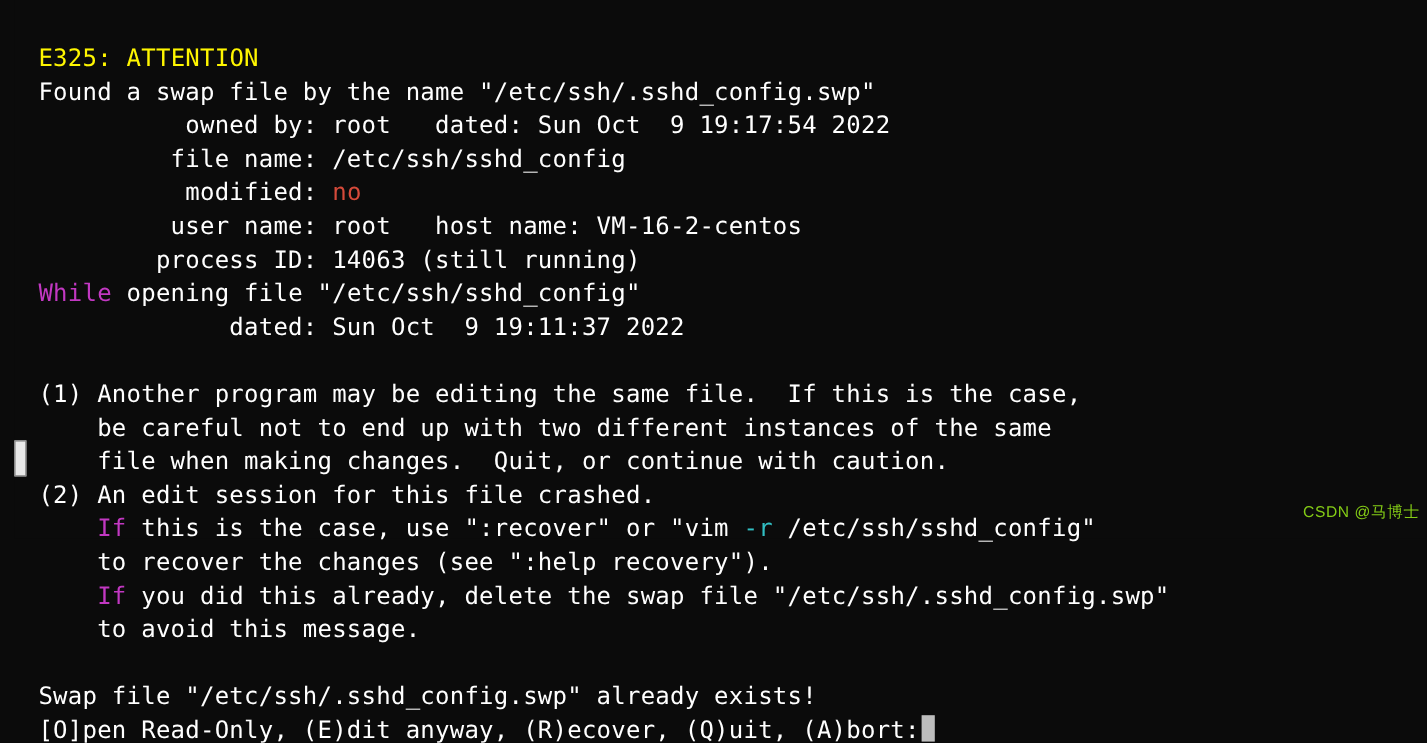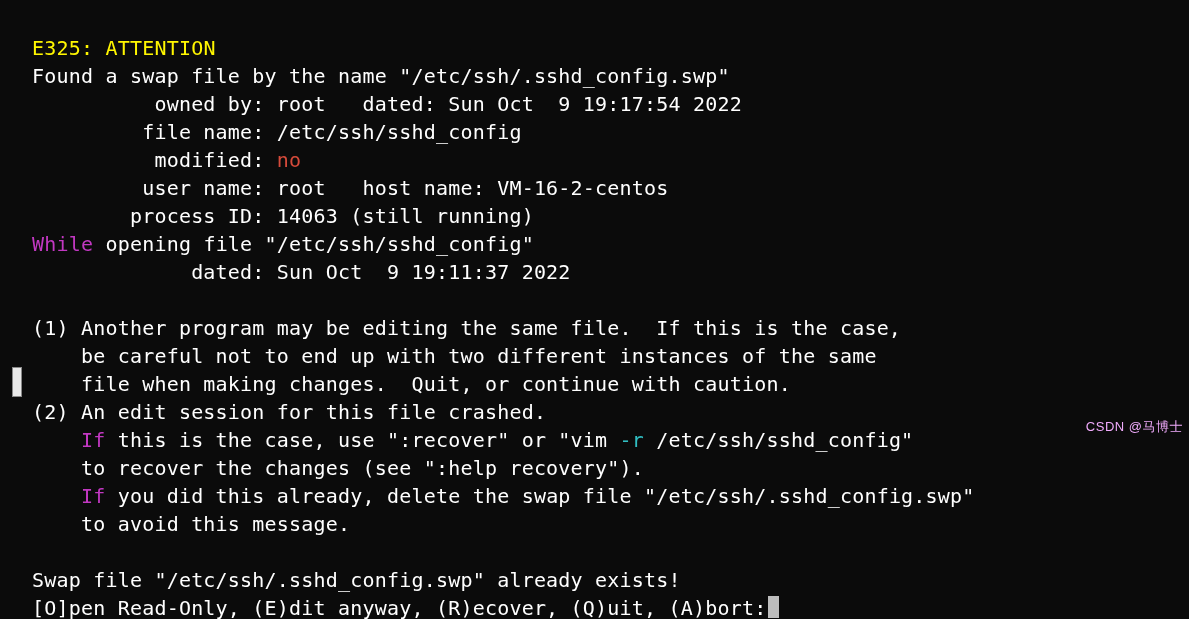--- a/index.html
+++ b/index.html
@@ -34,21 +34,21 @@
     width: 11px;
     height: 22px;
     background: #bdbdbd;
     vertical-align: -3px;
     margin-left: 2px;
   }
   .watermark {
     position: absolute;
     right: 18px;
     bottom: 8px;
-    color: #f0abfc;
+    color: #84cc16;
     font-family: Arial, sans-serif;
     font-size: 13px;
     letter-spacing: 0.5px;
   }
   .scroll-handle {
     position: absolute;
     left: 0;
     bottom: 52px;
     width: 10px;
     height: 30px;

